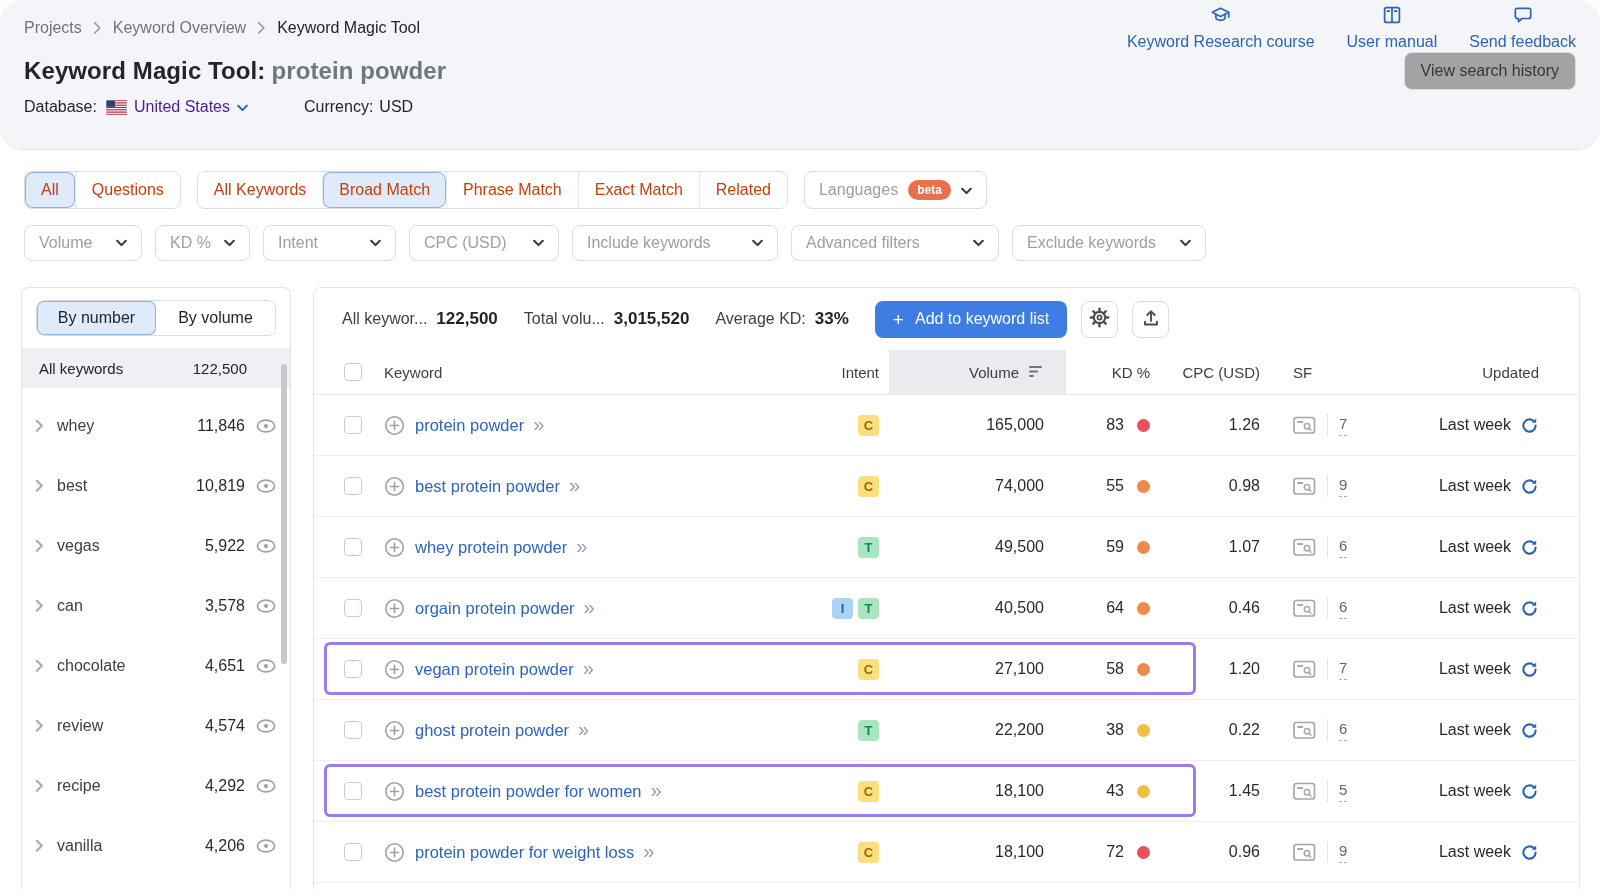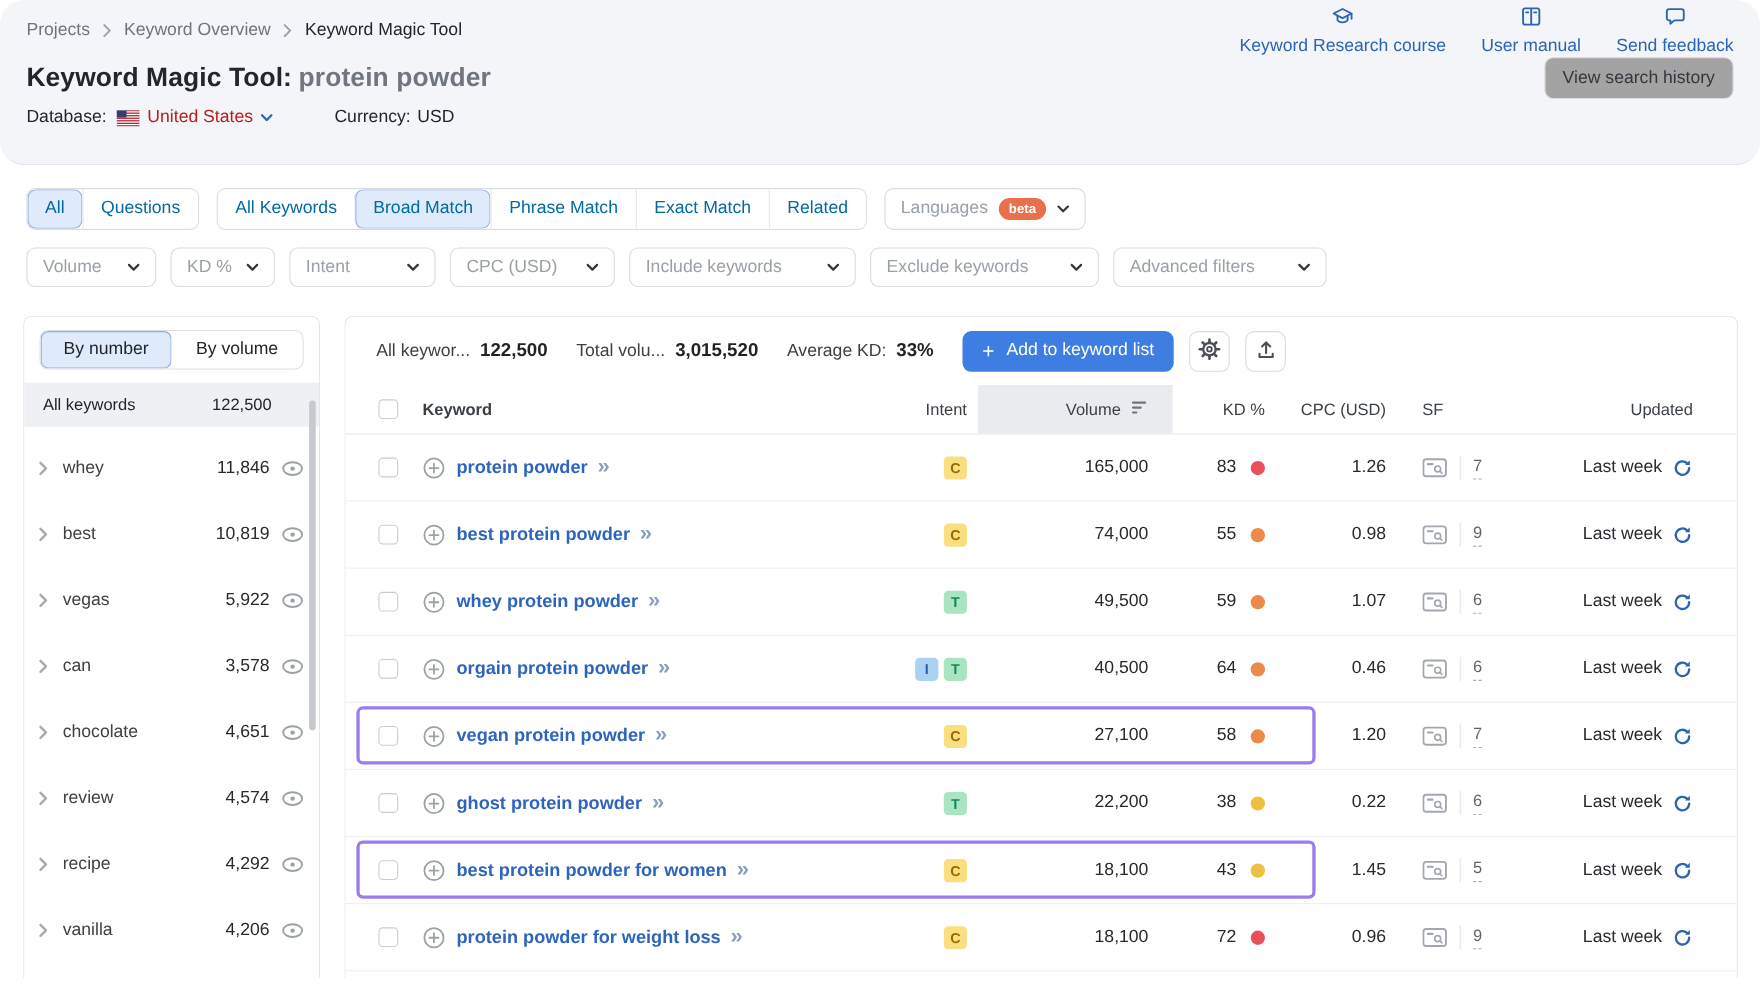--- a/index.html
+++ b/index.html
@@ -13,28 +13,28 @@
   .breadcrumb .crumb.current{color:#22252a;}
   .header-links{display:flex;gap:32px;}
   .hlink{display:flex;align-items:center;gap:8px;color:#2c64b4;font-size:16px;cursor:pointer;flex-direction:column;}
   .row2{display:flex;justify-content:space-between;align-items:center;margin-top:12px;height:38px;}
   .page-title{margin:0;font-size:24px;font-weight:bold;color:#22252a;letter-spacing:.1px;}
   .t-query{color:#70767f;margin-left:6px;}
   .ghost-btn{background:#a3a3a3;border:1px solid #d9dce1;border-radius:8px;padding:0 16px;height:38px;
              font-size:16px;color:#33363c;font-family:inherit;cursor:pointer;}
   .row3{display:flex;align-items:center;margin-top:8px;font-size:16px;color:#22252a;}
   .flag{display:inline-flex;margin-left:9px;}
-  .db-select{display:flex;align-items:center;gap:7px;color:#b91c1c;background:none;border:none;
+  .db-select{display:flex;align-items:center;gap:7px;color:#4c1d95;background:none;border:none;
              font:inherit;margin-left:7px;cursor:pointer;padding:0;}
   .cur-label{margin-left:56px;}
   .cur-value{margin-left:6px;}
 
   .tabs-row{display:flex;gap:16px;padding:0 24px;margin-top:21px;height:38px;align-items:stretch;}
   .seg-group{display:flex;border:1px solid #d9dce1;border-radius:8px;background:#fff;overflow:hidden;}
-  .seg-btn{padding:0 16px;display:flex;align-items:center;font-size:16px;color:#0369a1;background:#fff;
+  .seg-btn{padding:0 16px;display:flex;align-items:center;font-size:16px;color:#c2410c;background:#fff;
            border:none;border-left:1px solid #e6e8eb;font-family:inherit;cursor:pointer;}
   .seg-btn:first-child{border-left:none;}
   .seg-btn.selected{background:#dfeafa;box-shadow:inset 0 0 0 1px #93b2da;border-radius:8px;border-left-color:transparent;}
   .languages-btn{display:flex;align-items:center;gap:10px;border:1px solid #d9dce1;border-radius:8px;
                  background:#fff;color:#9aa0a8;font-size:16px;padding:0 14px;font-family:inherit;cursor:pointer;}
   .beta-pill{background:#e8714b;color:#fff;font-size:12px;font-weight:bold;border-radius:10px;padding:3px 9px;}
 
   .filters-row{display:flex;gap:13px;padding:0 24px;margin-top:16px;height:36px;}
   .filter-pill{display:flex;align-items:center;justify-content:space-between;border:1px solid #d9dce1;
                border-radius:8px;background:#fff;color:#9aa0a8;font-size:16px;padding:0 14px;
@@ -77,21 +77,21 @@
   .quota-pill{border:1px solid #cfd3d9;border-radius:999px;padding:3px 10px;font-size:15px;color:#2f3338;}
   .icon-btn{width:37px;height:37px;border:1px solid #d9dce1;border-radius:8px;background:#fff;display:flex;
             align-items:center;justify-content:center;margin-left:14px;cursor:pointer;flex:none;}
 
   .t-row{display:grid;grid-template-columns:56px 1fr 100px 177px 92px 114px 85px 182px;
          padding-right:40px;align-items:center;}
   .t-head{height:44px;font-size:15px;color:#3b3f46;border-bottom:1px solid #e6e8eb;}
   .th{display:flex;align-items:center;height:100%;}
   .cell-checkbox{padding-left:30px;display:flex;align-items:center;}
   .cb{width:18px;height:18px;border:1.5px solid #c8ccd2;border-radius:4px;background:#fff;box-sizing:border-box;cursor:pointer;}
-  .cell-keyword{display:flex;align-items:center;gap:10px;padding-left:14px;min-width:0;font-weight:bold;}
+  .cell-keyword{display:flex;align-items:center;gap:10px;padding-left:14px;min-width:0;}
   .cell-intent{display:flex;justify-content:flex-end;gap:5px;padding-right:10px;}
   .cell-volume{justify-content:flex-end;text-align:right;padding-right:22px;display:flex;}
   .cell-kd{display:flex;justify-content:flex-end;align-items:center;gap:13px;padding-right:8px;}
   .cell-cpc{display:flex;justify-content:flex-end;padding-right:12px;}
   .cell-sf{display:flex;align-items:center;padding-left:21px;}
   .cell-updated{display:flex;justify-content:flex-end;align-items:center;gap:9px;}
   .t-head .th-volume{background:#e9ebee;gap:9px;}
   .t-body .t-row{height:60px;border-bottom:1px solid #edeff1;position:relative;font-size:16px;color:#26292e;}
   .t-row.highlighted::after{content:"";position:absolute;left:10px;top:3px;height:53px;width:872px;
         border:3px solid #9a7ceb;border-radius:6px;box-sizing:border-box;pointer-events:none;}
@@ -253,29 +253,29 @@
       </button>
       <button class="filter-pill">
         <span>Include keywords</span>
         <span style="display: flex;">
           <svg width="11" height="8" viewBox="0 0 11 8">
             <path d="M1.2 1.8l4.3 4.3 4.3-4.3" fill="none" stroke="#33363c" stroke-width="2" stroke-linecap="round" stroke-linejoin="round"></path>
           </svg>
         </span>
       </button>
       <button class="filter-pill">
-        <span>Exclude keywords</span>
+        <span>Advanced filters</span>
         <span style="display: flex;">
           <svg width="11" height="8" viewBox="0 0 11 8">
             <path d="M1.2 1.8l4.3 4.3 4.3-4.3" fill="none" stroke="#33363c" stroke-width="2" stroke-linecap="round" stroke-linejoin="round"></path>
           </svg>
         </span>
       </button>
       <button class="filter-pill">
-        <span>Advanced filters</span>
+        <span>Exclude keywords</span>
         <span style="display: flex;">
           <svg width="11" height="8" viewBox="0 0 11 8">
             <path d="M1.2 1.8l4.3 4.3 4.3-4.3" fill="none" stroke="#33363c" stroke-width="2" stroke-linecap="round" stroke-linejoin="round"></path>
           </svg>
         </span>
       </button>
     </div>
 
   <div class="content">
 

